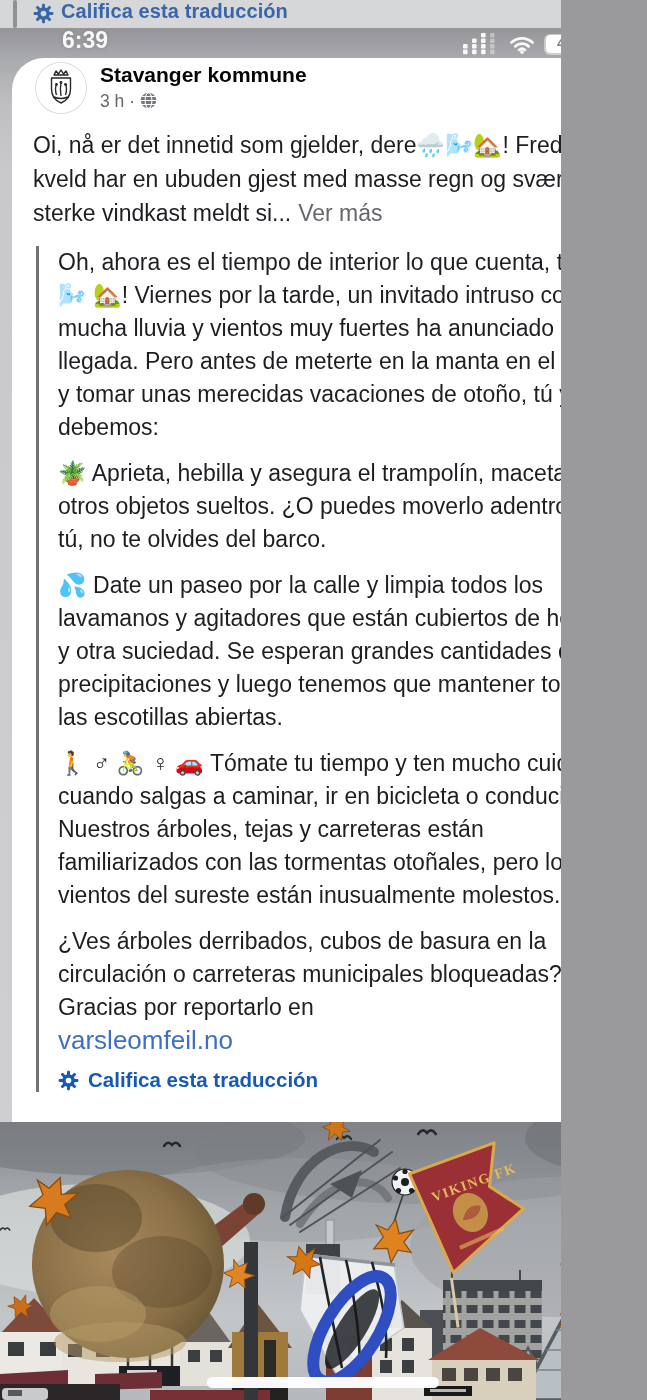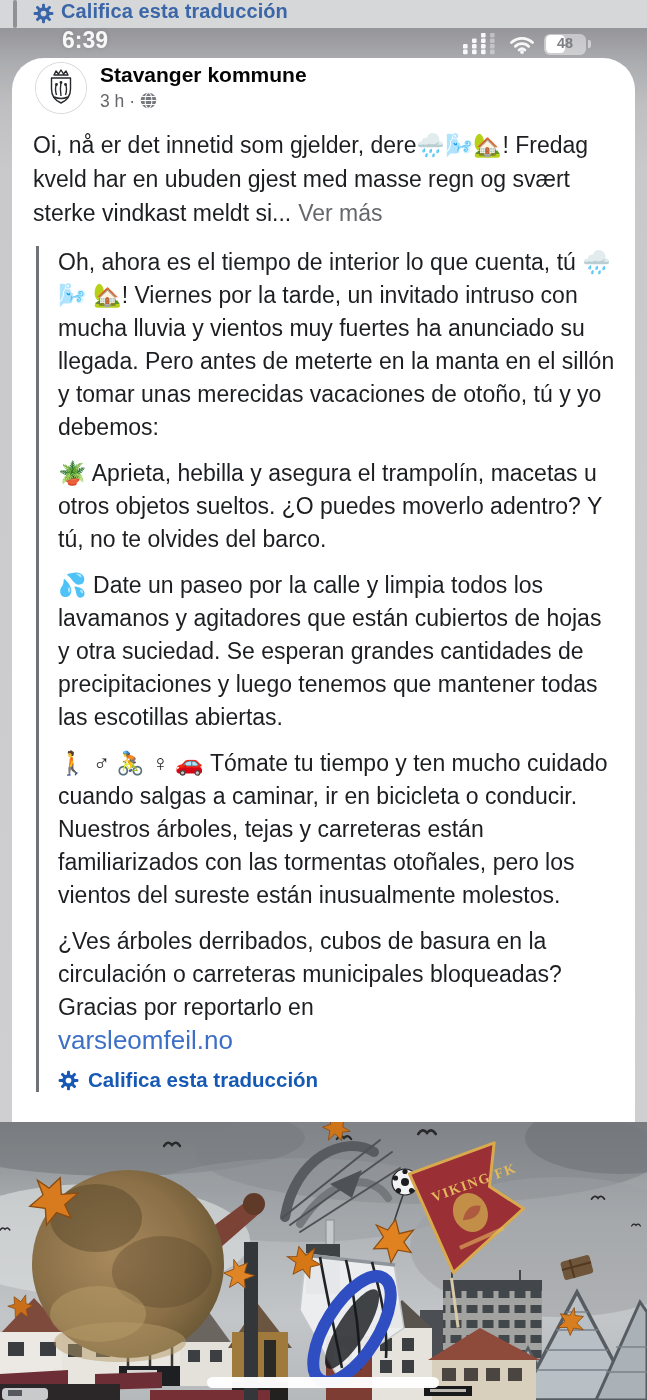--- a/index.html
+++ b/index.html
@@ -1,17 +1,17 @@
 <!DOCTYPE html>
 <html><head>
 <meta charset="utf-8">
 <style>
   html,body{margin:0;padding:0;background:#9a9a9d;}
   .screen{
-    position:relative;width:647px;height:1400px;overflow:hidden;
+    position:relative;width:561px;height:1400px;overflow:hidden;
     font-family:"Liberation Sans","DejaVu Sans",sans-serif;
     background:linear-gradient(180deg,#d6d7d9 0,#d6d7d9 28px,#95959a 28px,#abacaf 62px,#bfbfc2 105px,#c9c9cc 170px,#cfcfd2 1122px,#cfcfd2 100%);
   }
   
   .top-row{position:absolute;left:0;top:0;width:647px;height:28px;background:#d6d7d9;overflow:hidden;}
   .top-row .qbar{position:absolute;left:13px;top:0;width:4px;height:28px;background:#8f9194;border-radius:2px;}
   .top-row .gear{position:absolute;left:33px;top:3px;width:21px;height:21px;color:#3a66a8;}
   .top-row .lbl{position:absolute;left:61px;top:0px;font-size:20px;font-weight:700;color:#3a66a8;letter-spacing:.1px;}
   
   .time{position:absolute;left:62px;top:27px;font-size:23px;font-weight:700;color:rgba(255,255,255,.93);text-shadow:0 0 5px rgba(0,0,0,.15);z-index:3;}

